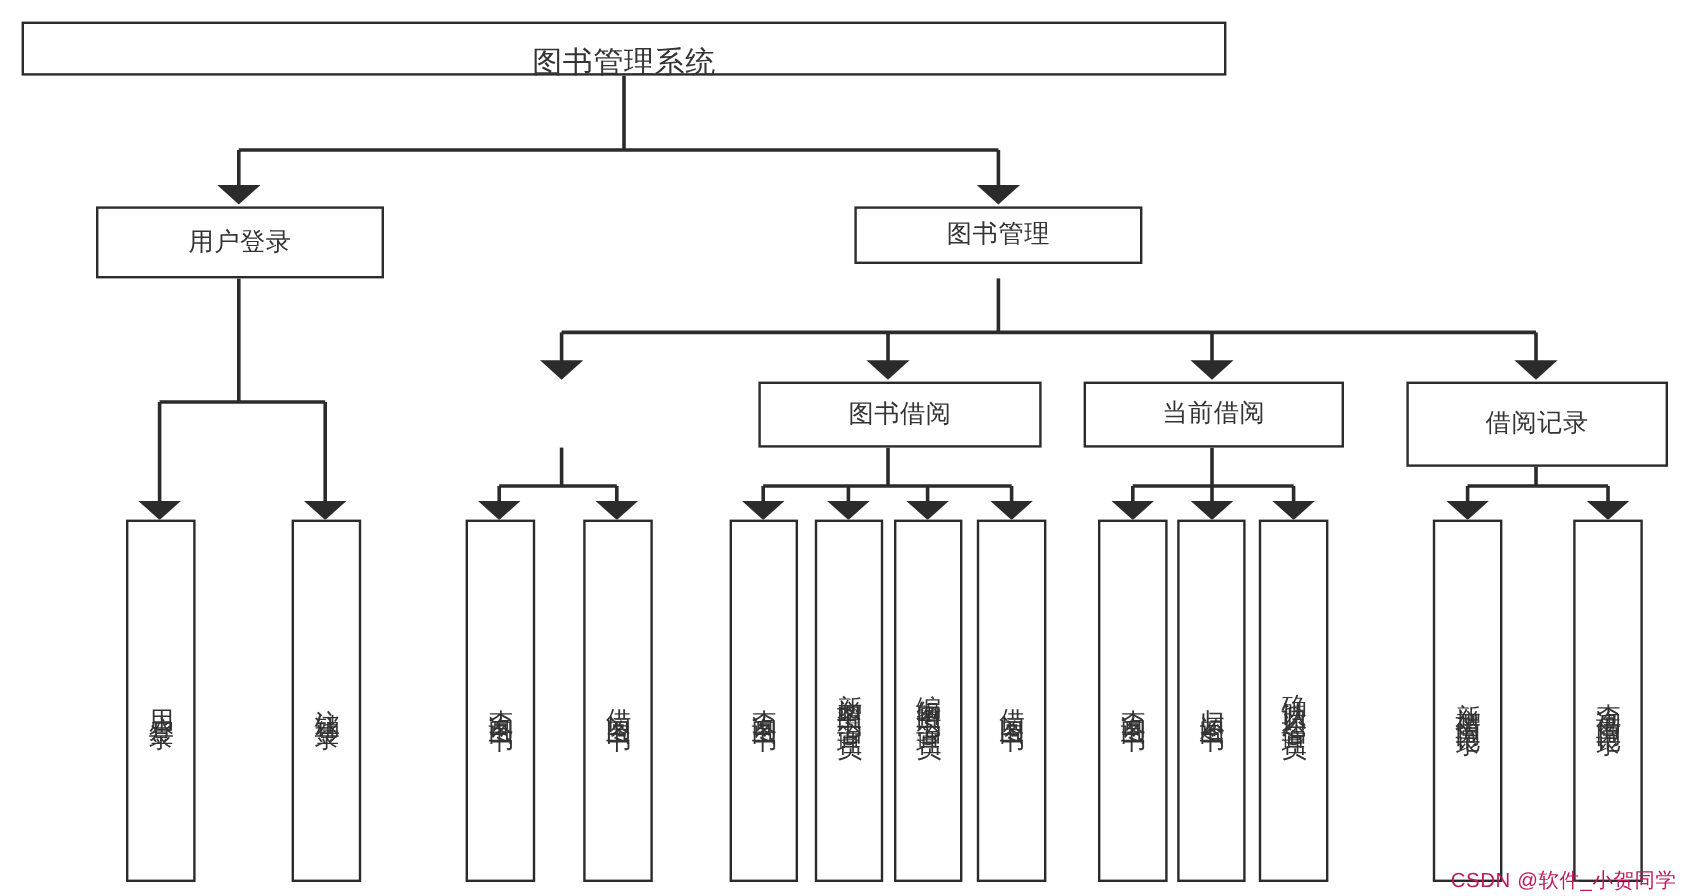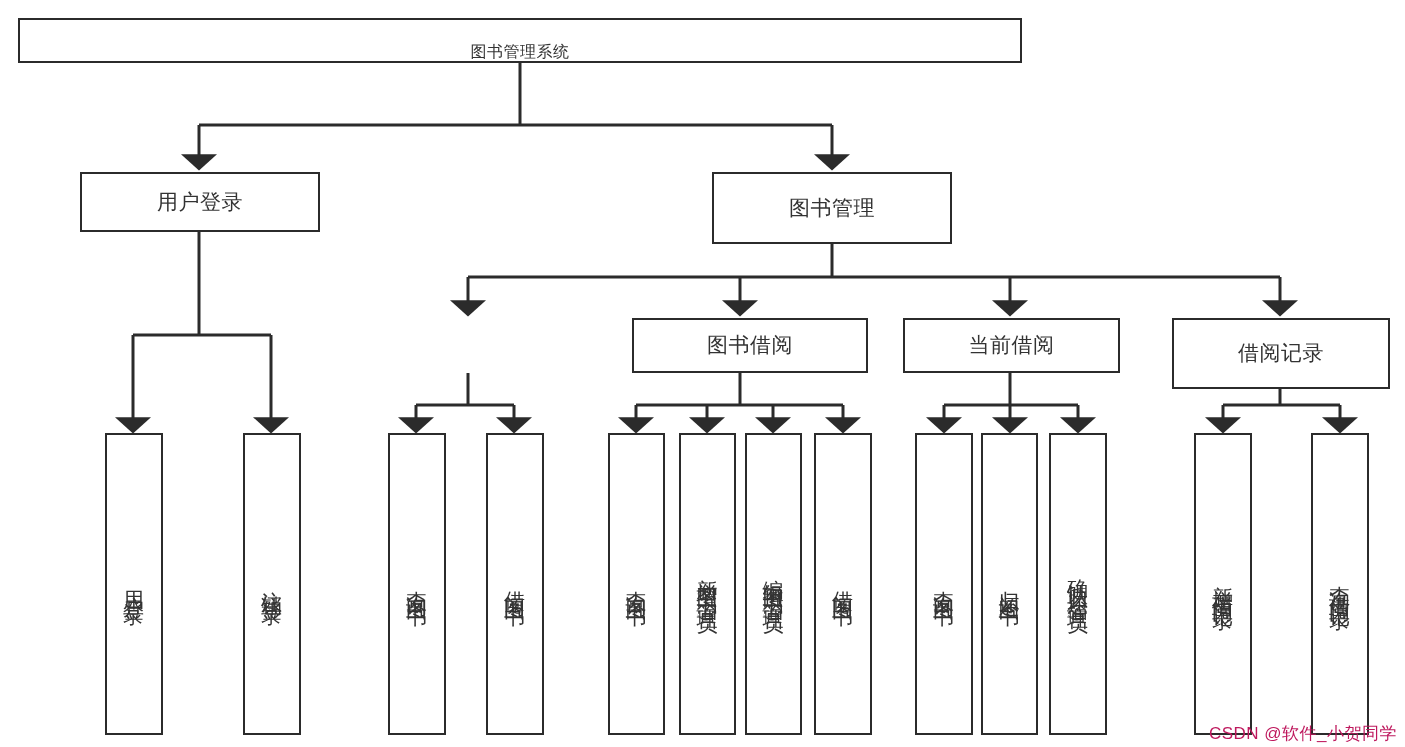--- a/index.html
+++ b/index.html
@@ -50,21 +50,21 @@
   }
   .node.v .lbl {
     writing-mode: vertical-rl;
     text-orientation: upright;
     font-size: 21px;
     letter-spacing: 5px;
     line-height: 1;
     white-space: nowrap;
   }
   #root-node .lbl {
-    font-size: 16px;
+    font-size: 25px;
     margin-top: 24px;
   }
   #watermark {
     position: absolute;
     right: 8px;
     bottom: 2px;
     font-size: 17px;
     color: #be185d;
     white-space: nowrap;
     letter-spacing: 0.5px;
@@ -127,21 +127,21 @@
     </g>
   </svg>
 
   <div class="node h" id="root-node" style="left:18px; top:18px; width:1004px; height:45px;">
     <span class="lbl">图书管理系统</span>
   </div>
 
   <div class="node h" style="left:80px; top:172px; width:240px; height:60px;">
     <span class="lbl">用户登录</span>
   </div>
-  <div class="node h" style="left:712px; top:172px; width:240px; height:72px;">
+  <div class="node h" style="left:712px; top:172px; width:240px; height:48px;">
     <span class="lbl">图书管理</span>
   </div>
 
   <div class="node h" style="left:632px; top:318px; width:236px; height:55px;font-family:Liberation Serif, serif;">
     <span class="lbl">图书借阅</span>
   </div>
   <div class="node h" style="left:903px; top:318px; width:217px; height:55px;">
     <span class="lbl">当前借阅</span>
   </div>
   <div class="node h" style="left:1172px; top:318px; width:218px; height:71px;">

